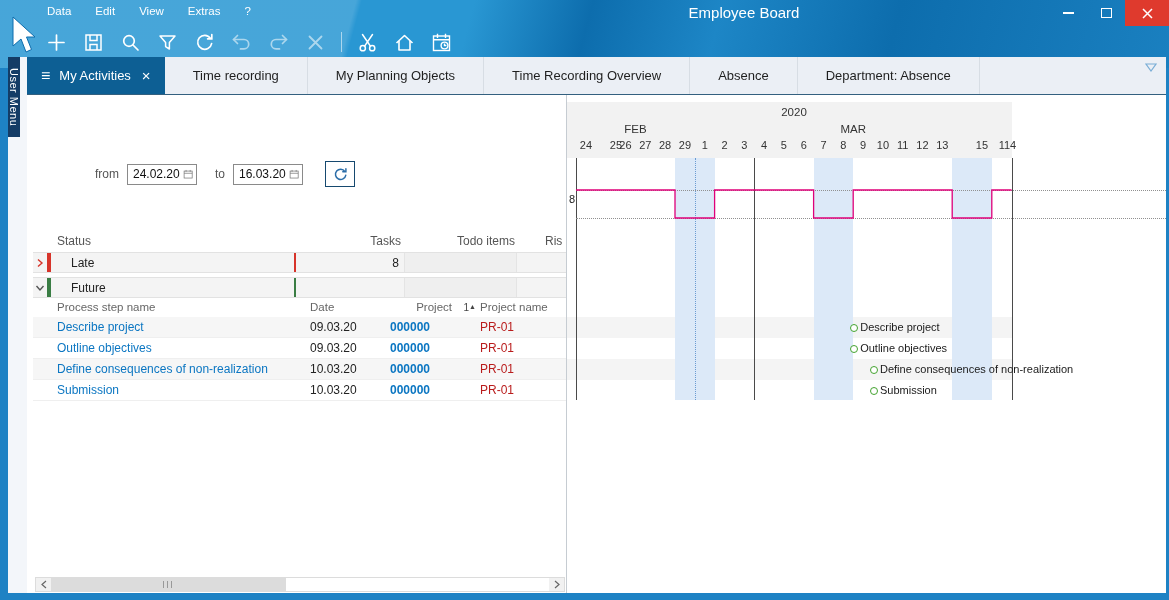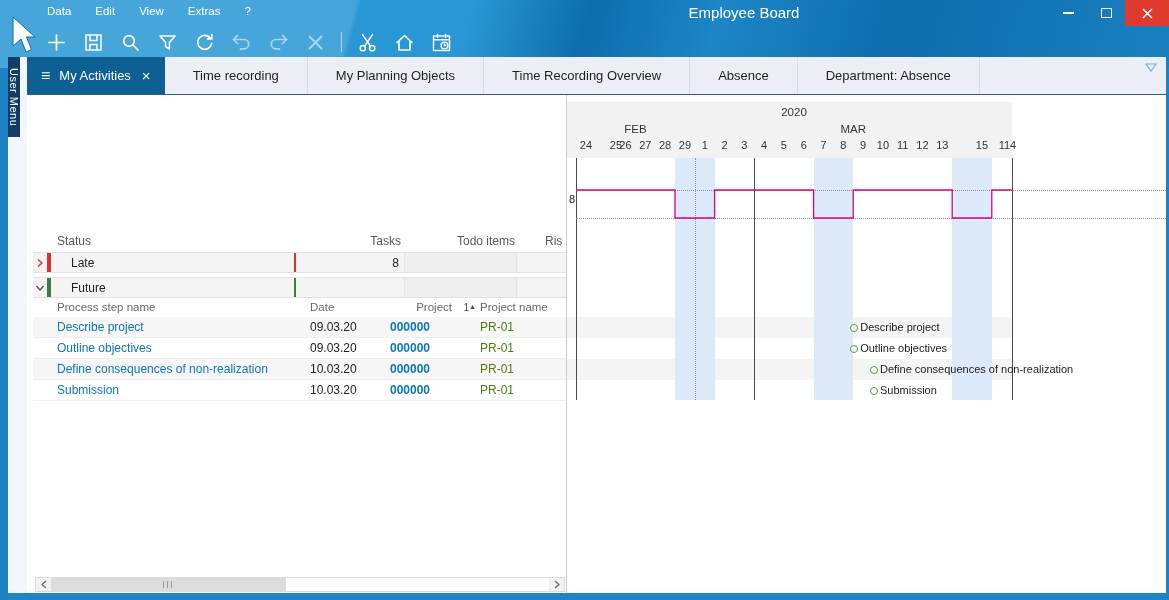--- a/index.html
+++ b/index.html
@@ -73,21 +73,21 @@
   .dh-name{padding-left:24px}
   .dh-project{position:relative;text-align:right;padding-right:28px}
   .sort-badge{position:absolute;right:4px;top:1px;font-size:10px;color:#444}
   .sort-badge .tri{font-size:7px;vertical-align:2px}
   .drow{position:absolute;left:6px;right:0;height:21px;display:grid;grid-template-columns:277px 80px 90px 1fr;align-items:center;font-size:12px;background:#fff;border-bottom:1px solid #efefef}
   .drow.alt{background:#f6f6f6}
   .dc{white-space:nowrap;overflow:hidden}
   .dc.name{padding-left:24px;color:#0b76c2}
   .dc.date{color:#222}
   .dc.project{color:#0b76c2;font-weight:bold}
-  .dc.pname{color:#4d7c0f}
+  .dc.pname{color:#b91c1c}
 
   
   .hscroll{position:absolute;left:8px;top:482px;width:530px;height:15px;display:flex;background:#fafafa;border:1px solid #dcdcdc}
   .sb-btn{width:15px;flex:none;display:flex;align-items:center;justify-content:center;background:#f1f1f1}
   .sb-track{flex:1;position:relative;background:#fff}
   .sb-thumb{position:absolute;left:0;top:0;bottom:0;width:235px;background:#dcdcdc;display:flex;align-items:center;justify-content:center}
   .grip{width:11px;height:7px;background:repeating-linear-gradient(90deg,#999 0 1px,transparent 1px 4px)}
 
   
   .g-head{position:absolute;left:0;top:7px;width:445px;height:56px;background:#f2f2f2}
@@ -213,20 +213,44 @@
             </div>
           </div>
         <svg class="tab-overflow" width="12" height="9" viewBox="0 0 12 9">
             <path d="M1 1h10L6 8z" fill="none" stroke="#7aaed6" stroke-width="1.2"></path>
           </svg>
       </div>
 
       <div class="content">
 
         <div class="left-pane">
+          <div class="filter">
+            <span class="flabel">from</span>
+            <div class="date-input">
+              <span class="val">24.02.20</span>
+              <svg width="14" height="14" viewBox="0 0 14 14" fill="none" stroke="#777" stroke-width="1">
+                  <rect x="1.5" y="3" width="11" height="9.5"></rect>
+                  <path d="M1.5 6h11M4.2 1.5V4M9.8 1.5V4"></path>
+                </svg>
+            </div>
+            <span class="flabel to">to</span>
+            <div class="date-input">
+              <span class="val">16.03.20</span>
+              <svg width="14" height="14" viewBox="0 0 14 14" fill="none" stroke="#777" stroke-width="1">
+                  <rect x="1.5" y="3" width="11" height="9.5"></rect>
+                  <path d="M1.5 6h11M4.2 1.5V4M9.8 1.5V4"></path>
+                </svg>
+            </div>
+            <div class="refresh-btn">
+              <svg width="17" height="17" viewBox="0 0 23 23" fill="none" stroke="#2b6da8" stroke-width="2" stroke-linecap="round">
+                  <path d="M18.6 12.6a7 7 0 1 1-1.2-5.4"></path>
+                  <path d="M18.8 3.6v4.2h-4.2"></path>
+                </svg>
+            </div>
+          </div>
 
           <div class="tbl-head">
             <span class="h-status">Status</span>
             <span class="h-tasks">Tasks</span>
             <span class="h-todo">Todo items</span>
             <span class="h-ris">Ris</span>
           </div>
 
           <div id="groups">
               <div class="grp" style="top: 157px;">

